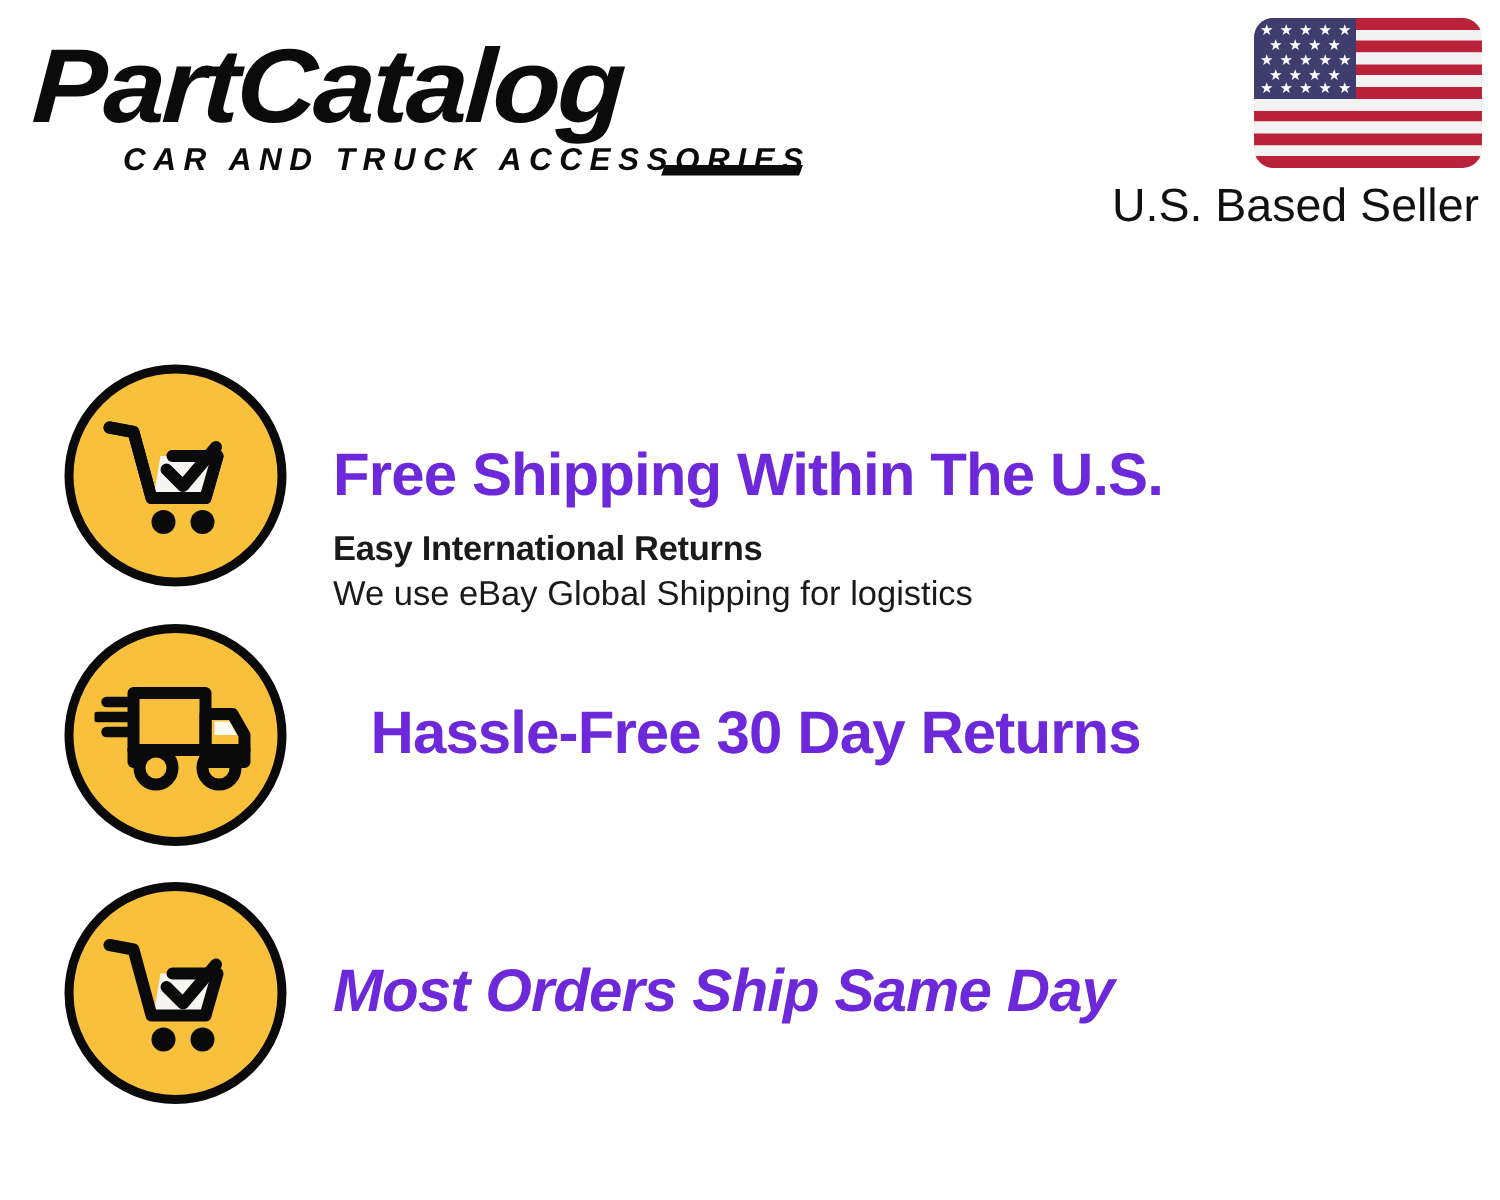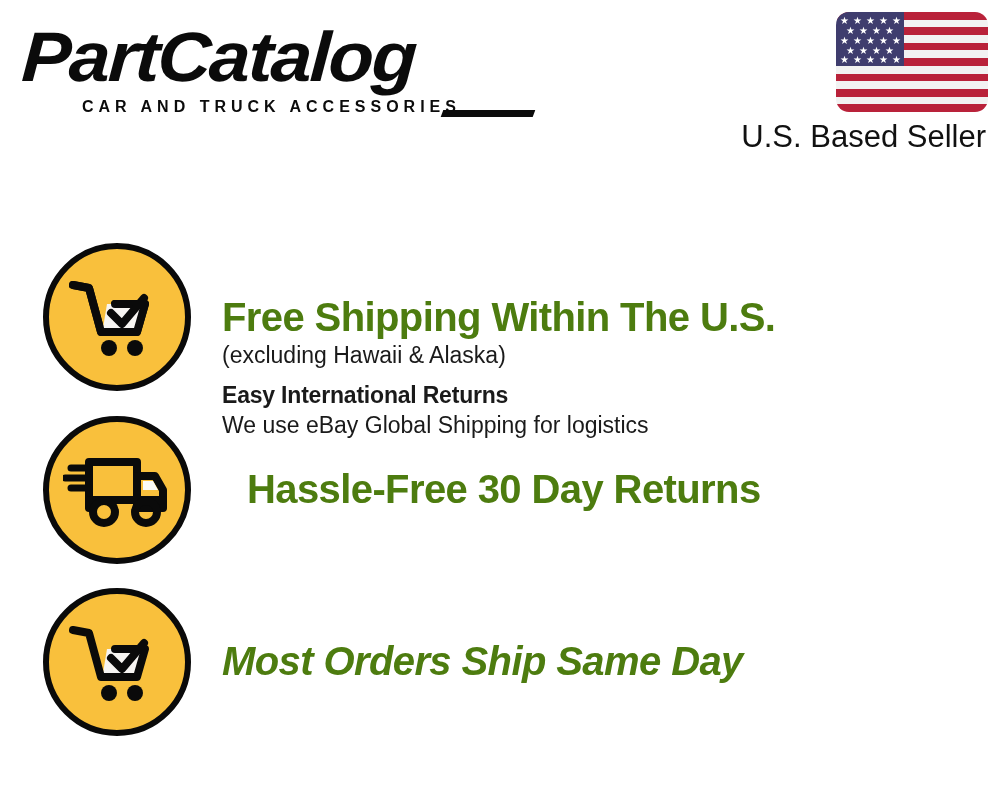--- a/index.html
+++ b/index.html
@@ -54,21 +54,22 @@
     top: 76px;
     width: 420px;
     height: 22px;
   }
   #brand-tagline {
     position: absolute;
     left: 0;
     top: 0;
     font-family: "Liberation Sans", sans-serif;
     font-weight: bold;
-    font-size: 16px;
+    font-style: italic;
+    font-size: 21px;
     line-height: 18px;
     letter-spacing: 5.0px;
     color: #0b0b0b;
     white-space: nowrap;
   }
   #brand-tagline-rule {
     position: absolute;
     left: 360px;
     top: 12px;
     width: 92px;
@@ -154,21 +155,21 @@
   .feature-text-block {
     position: absolute;
     left: 222px;
     width: 760px;
   }
   .feature-headline {
     font-size: 40px;
     line-height: 46px;
     font-weight: bold;
     letter-spacing: -0.6px;
-    color: #4d7c0f;
+    color: #6d28d9;
     white-space: nowrap;
   }
   .feature-subline {
     font-size: 23px;
     line-height: 30px;
     font-weight: normal;
     color: #1a1a1a;
     white-space: nowrap;
   }
   .feature-subline.strong {
@@ -257,21 +258,20 @@
         <path d="M50 30 L80 30 L72 58 L36 58 L24 14 L8 11" stroke="#0a0a0a" stroke-width="8" stroke-linecap="round" stroke-linejoin="round" fill="none"></path>
         <path d="M42 30 L79 30 L72 57 L37.5 57 Z" fill="#f7f5f2"></path>
         <path d="M50 30 L80 30 L72 58 L36 58 L24 14 L8 11" stroke="#0a0a0a" stroke-width="8" stroke-linecap="round" stroke-linejoin="round" fill="none"></path>
         <path d="M46 39 L57 50 L79 24" stroke="#0a0a0a" stroke-width="8" stroke-linecap="round" stroke-linejoin="round" fill="none"></path>
         <circle cx="44" cy="74" r="8" fill="#0a0a0a"></circle>
         <circle cx="70" cy="74" r="8" fill="#0a0a0a"></circle>
       </svg>
     </div>
     <div class="feature-text-block">
       <div class="feature-headline">Free Shipping Within The U.S.</div>
-      <div class="feature-subline">(excluding Hawaii &amp; Alaska)</div>
       <div class="sub-gap"></div>
       <div class="feature-subline strong">Easy International Returns</div>
       <div class="feature-subline">We use eBay Global Shipping for logistics</div>
     </div>
   </div>
 
   <div class="feature-row" id="feature-row-1">
     <div class="feature-icon-badge">
       <svg width="108" height="80" viewBox="0 0 108 80" fill="none" aria-hidden="true">
         <rect x="26" y="12" width="48" height="38" stroke="#0a0a0a" stroke-width="8" fill="none" stroke-linejoin="round"></rect>

